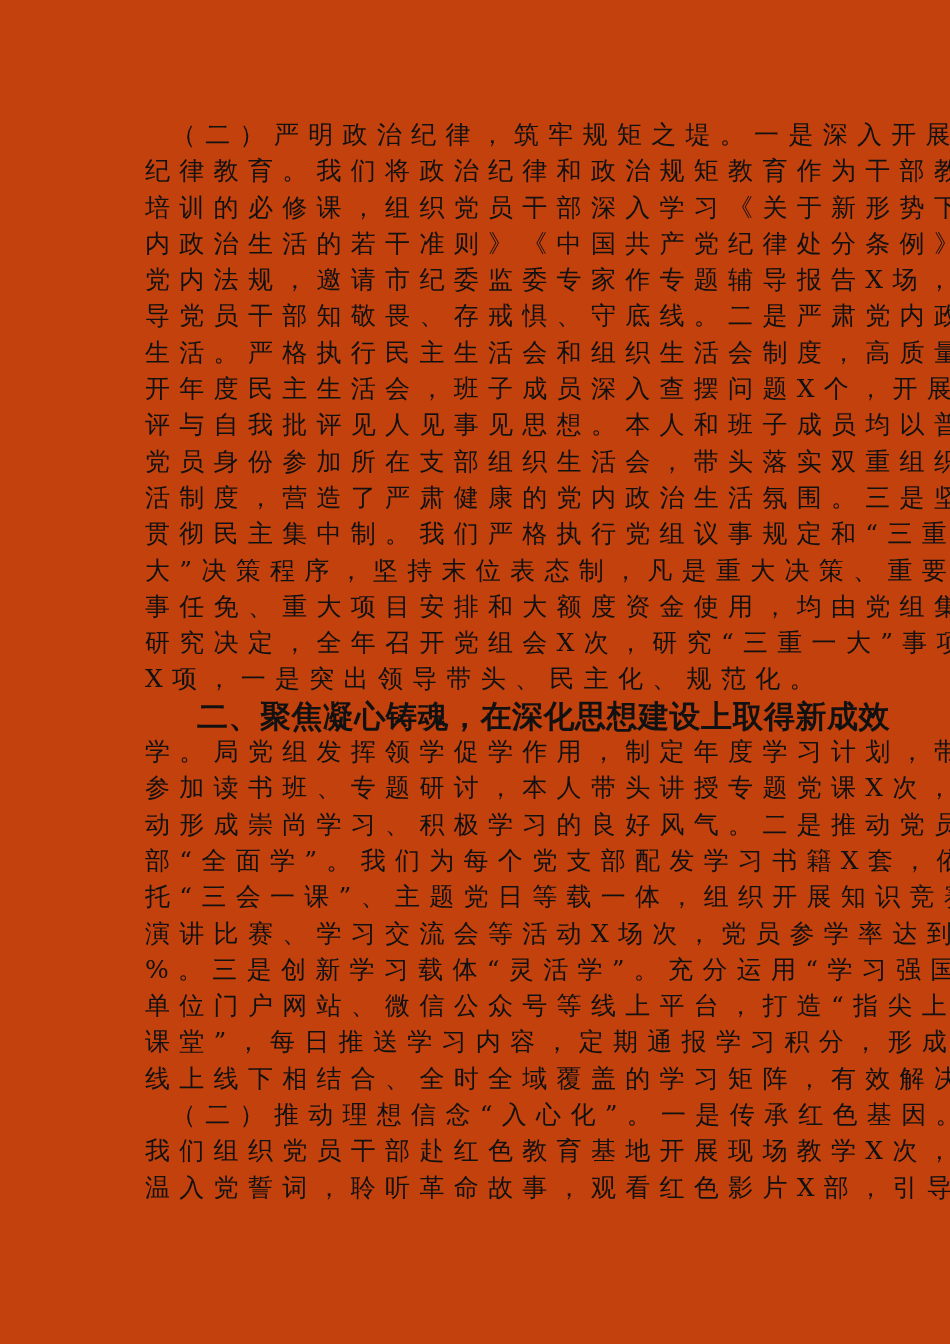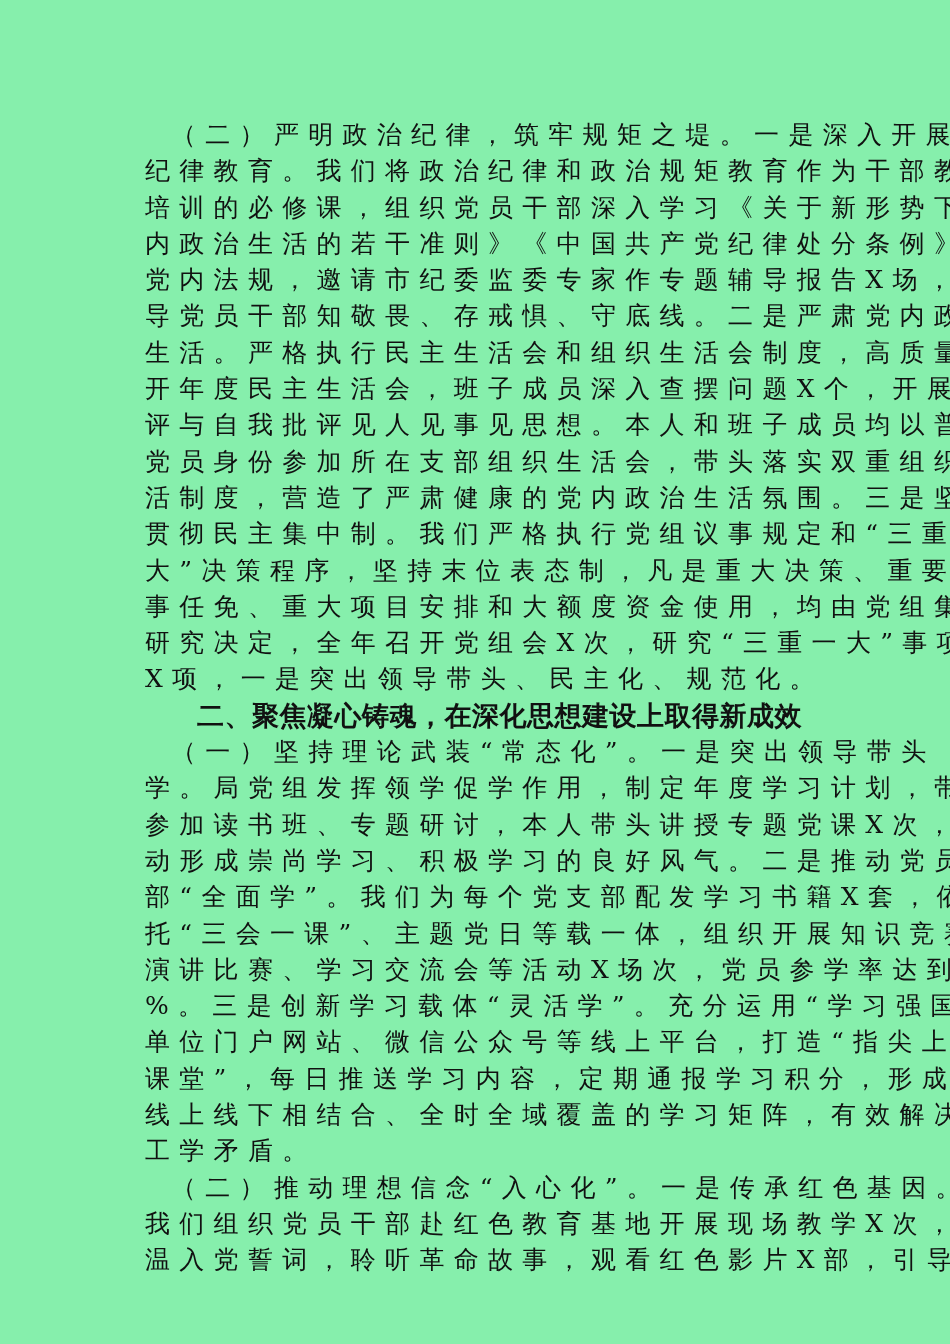--- a/index.html
+++ b/index.html
@@ -1,25 +1,25 @@
 <!DOCTYPE html>
 <html><head>
 <meta charset="utf-8">
 <style>
   html, body { margin:0; padding:0; background:#ffffff; }
   body { width:950px; height:1344px; position:relative; overflow:hidden; }
-  .page { position:absolute; left:0; top:0; width:950px; height:1344px; background:#86efac; }
+  .page { position:absolute; left:0; top:0; width:950px; height:1344px; background:#c2410c; }
   .body-text {
     position:absolute; left:145px; top:117px; width:700px;
     font-family:"DejaVu Serif", "Liberation Serif", serif;
     font-size:25px; line-height:36.3px; color:#111;
     letter-spacing:9.3px; white-space:nowrap;
   }
   .line { height:36.3px; display:block; }
-  .heading { font-family:"DejaVu Sans", "Liberation Sans", sans-serif; font-weight:bold; letter-spacing:0.5px; font-size:27px; padding-left:52px; }
+  .heading { font-family:"DejaVu Sans", "Liberation Sans", sans-serif; font-weight:bold; letter-spacing:0.5px; font-size:31px; padding-left:52px; }
 </style>
 </head>
 <body>
 
 <div class="page">
   <div class="body-text" id="body-text">
       <div class="line" style="padding-left: 26px;">（二）严明政治纪律，筑牢规矩之堤。一是深入开展</div>
       <div class="line">纪律教育。我们将政治纪律和政治规矩教育作为干部教育</div>
       <div class="line">培训的必修课，组织党员干部深入学习《关于新形势下党</div>
       <div class="line">内政治生活的若干准则》《中国共产党纪律处分条例》等</div>
@@ -29,29 +29,27 @@
       <div class="line">开年度民主生活会，班子成员深入查摆问题X个，开展批</div>
       <div class="line">评与自我批评见人见事见思想。本人和班子成员均以普通</div>
       <div class="line">党员身份参加所在支部组织生活会，带头落实双重组织生</div>
       <div class="line">活制度，营造了严肃健康的党内政治生活氛围。三是坚决</div>
       <div class="line">贯彻民主集中制。我们严格执行党组议事规定和“三重一</div>
       <div class="line">大”决策程序，坚持末位表态制，凡是重大决策、重要人</div>
       <div class="line">事任免、重大项目安排和大额度资金使用，均由党组集体</div>
       <div class="line">研究决定，全年召开党组会X次，研究“三重一大”事项</div>
       <div class="line">X项，一是突出领导带头、民主化、规范化。</div>
       <div class="line heading">二、聚焦凝心铸魂，在深化思想建设上取得新成效</div>
-      <div class="line" style="padding-left: 26px;">（一）坚持理论武装“常态化”。一是突出领导带头</div>
       <div class="line">学。局党组发挥领学促学作用，制定年度学习计划，带头</div>
       <div class="line">参加读书班、专题研讨，本人带头讲授专题党课X次，带</div>
       <div class="line">动形成崇尚学习、积极学习的良好风气。二是推动党员干</div>
       <div class="line">部“全面学”。我们为每个党支部配发学习书籍X套，依</div>
       <div class="line">托“三会一课”、主题党日等载一体，组织开展知识竞赛</div>
       <div class="line">演讲比赛、学习交流会等活动X场次，党员参学率达到X</div>
       <div class="line">%。三是创新学习载体“灵活学”。充分运用“学习强国”、</div>
       <div class="line">单位门户网站、微信公众号等线上平台，打造“指尖上的</div>
       <div class="line">课堂”，每日推送学习内容，定期通报学习积分，形成了</div>
       <div class="line">线上线下相结合、全时全域覆盖的学习矩阵，有效解决了</div>
-      <div class="line">工学矛盾。</div>
       <div class="line" style="padding-left: 26px;">（二）推动理想信念“入心化”。一是传承红色基因。</div>
       <div class="line">我们组织党员干部赴红色教育基地开展现场教学X次，重</div>
       <div class="line">温入党誓词，聆听革命故事，观看红色影片X部，引导大</div>
     </div>
 </div>
 
 </body></html>

